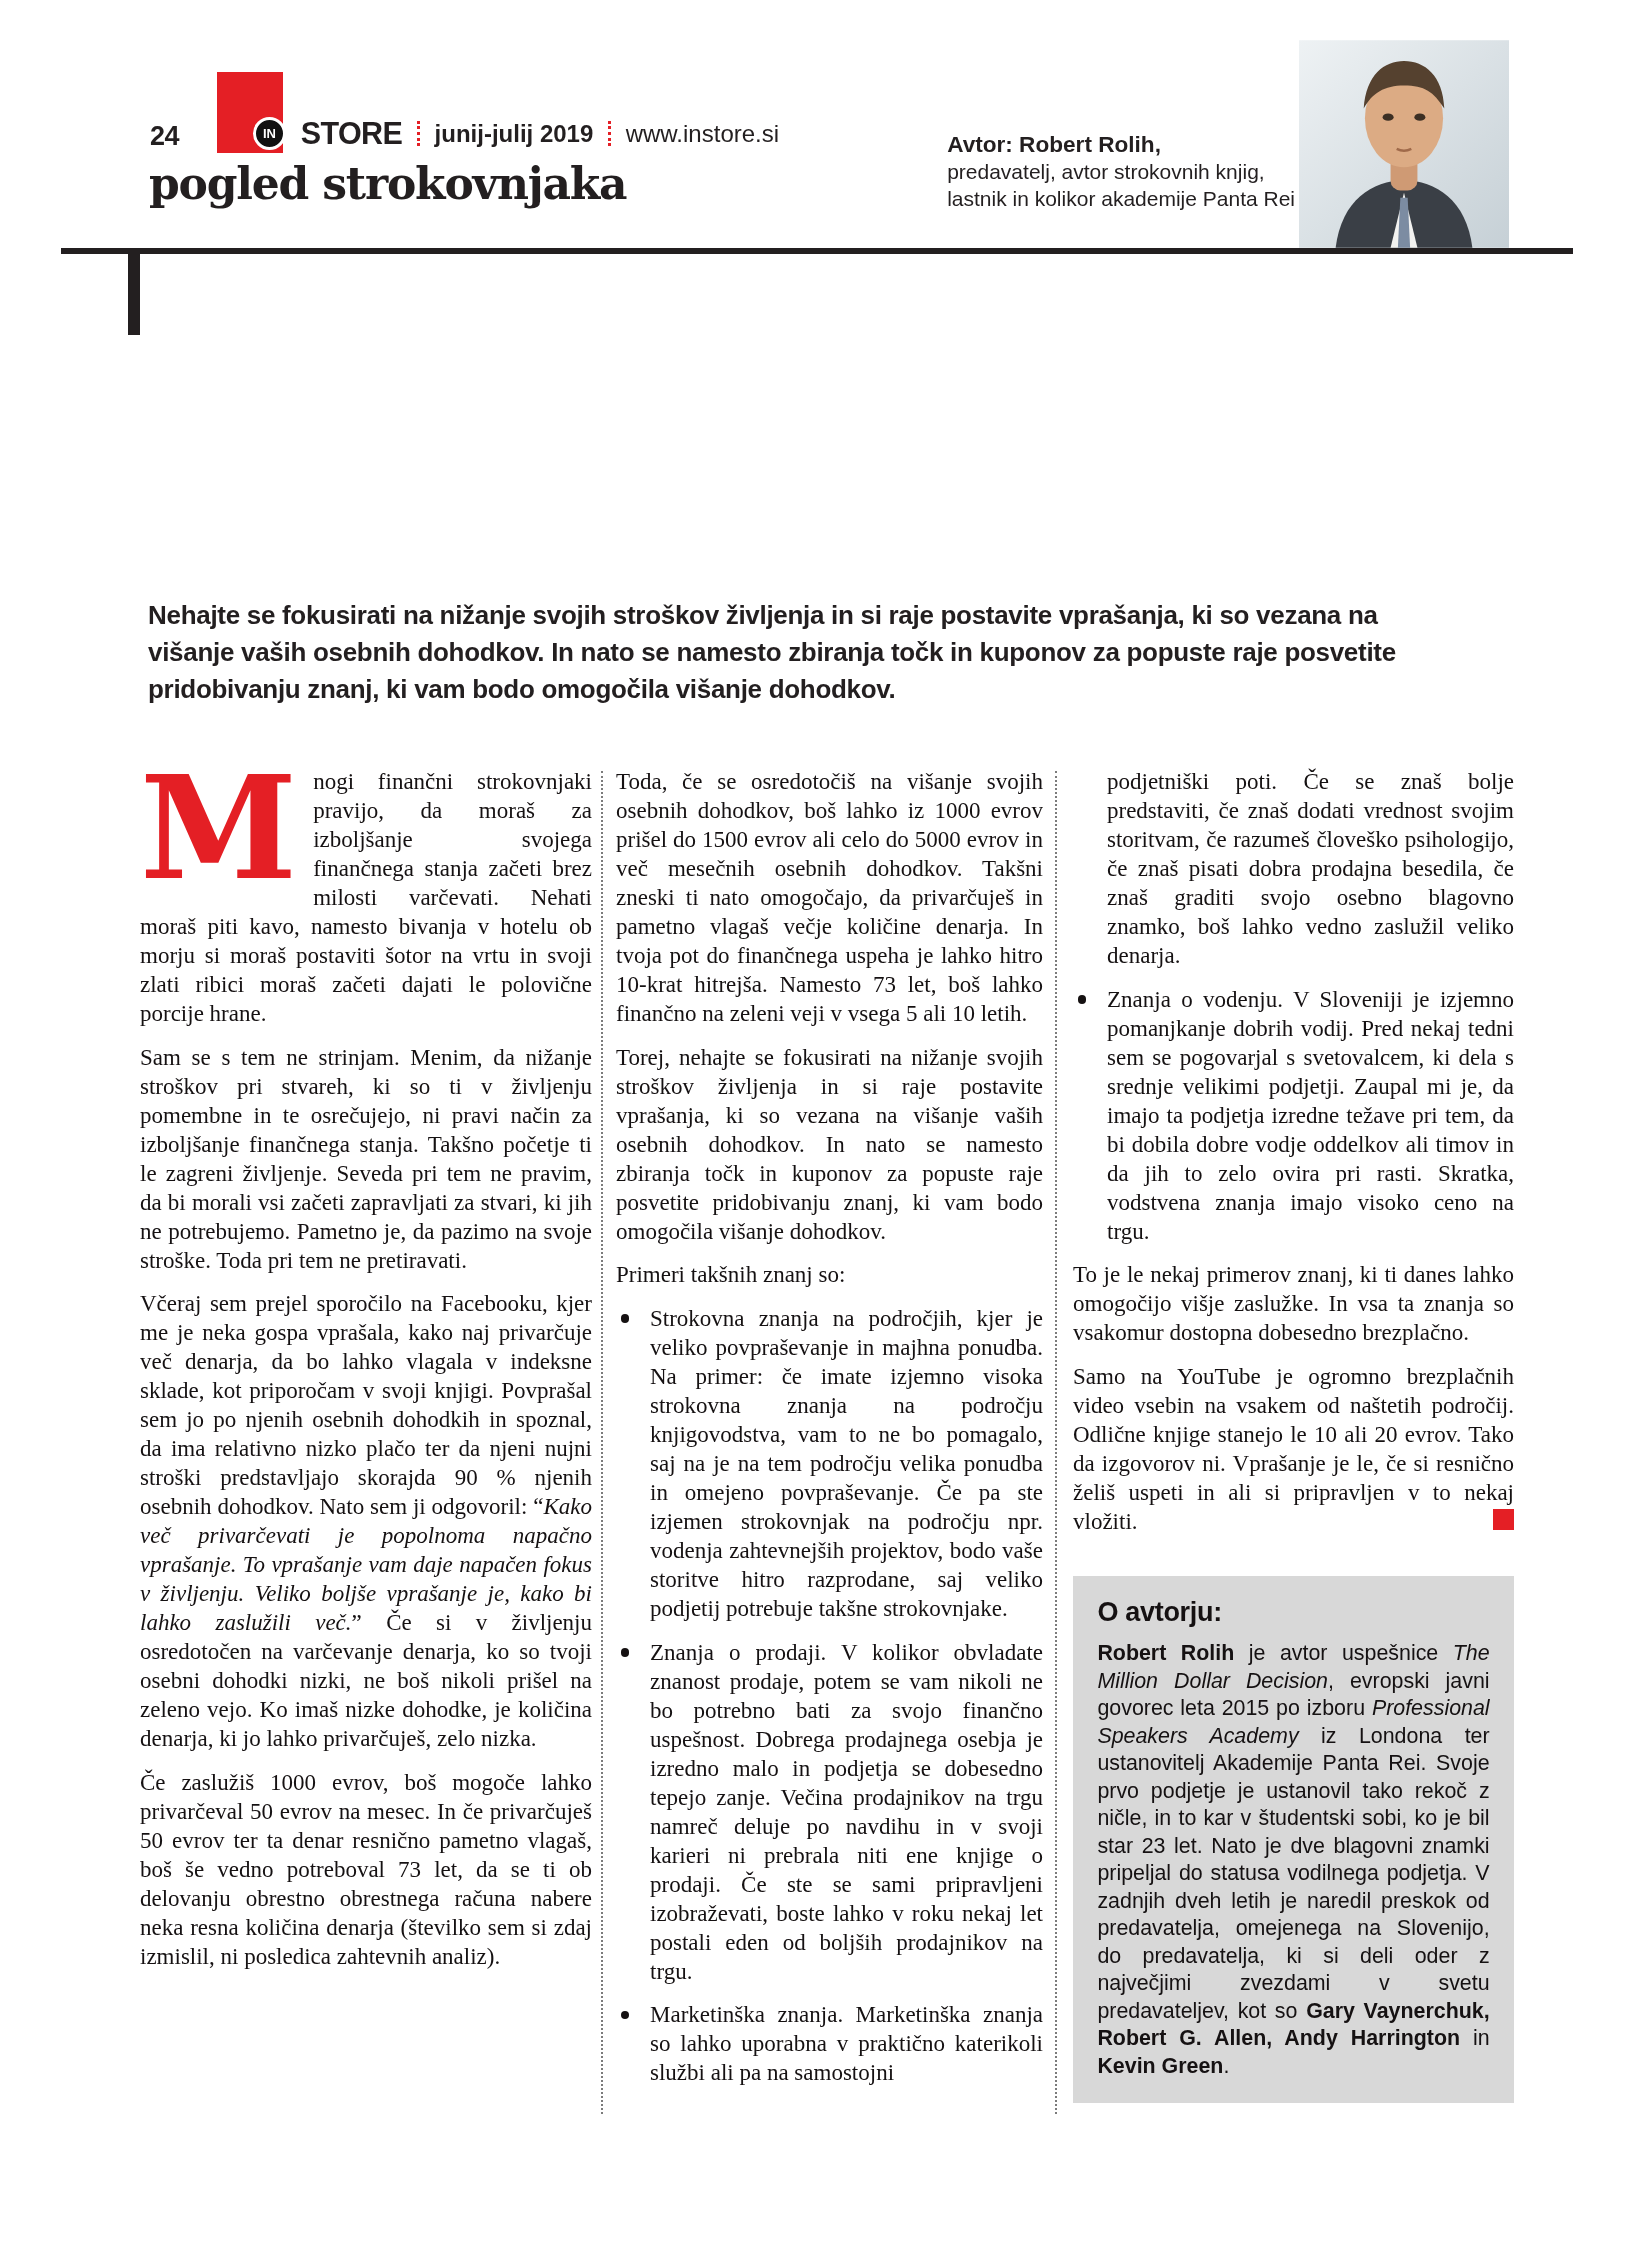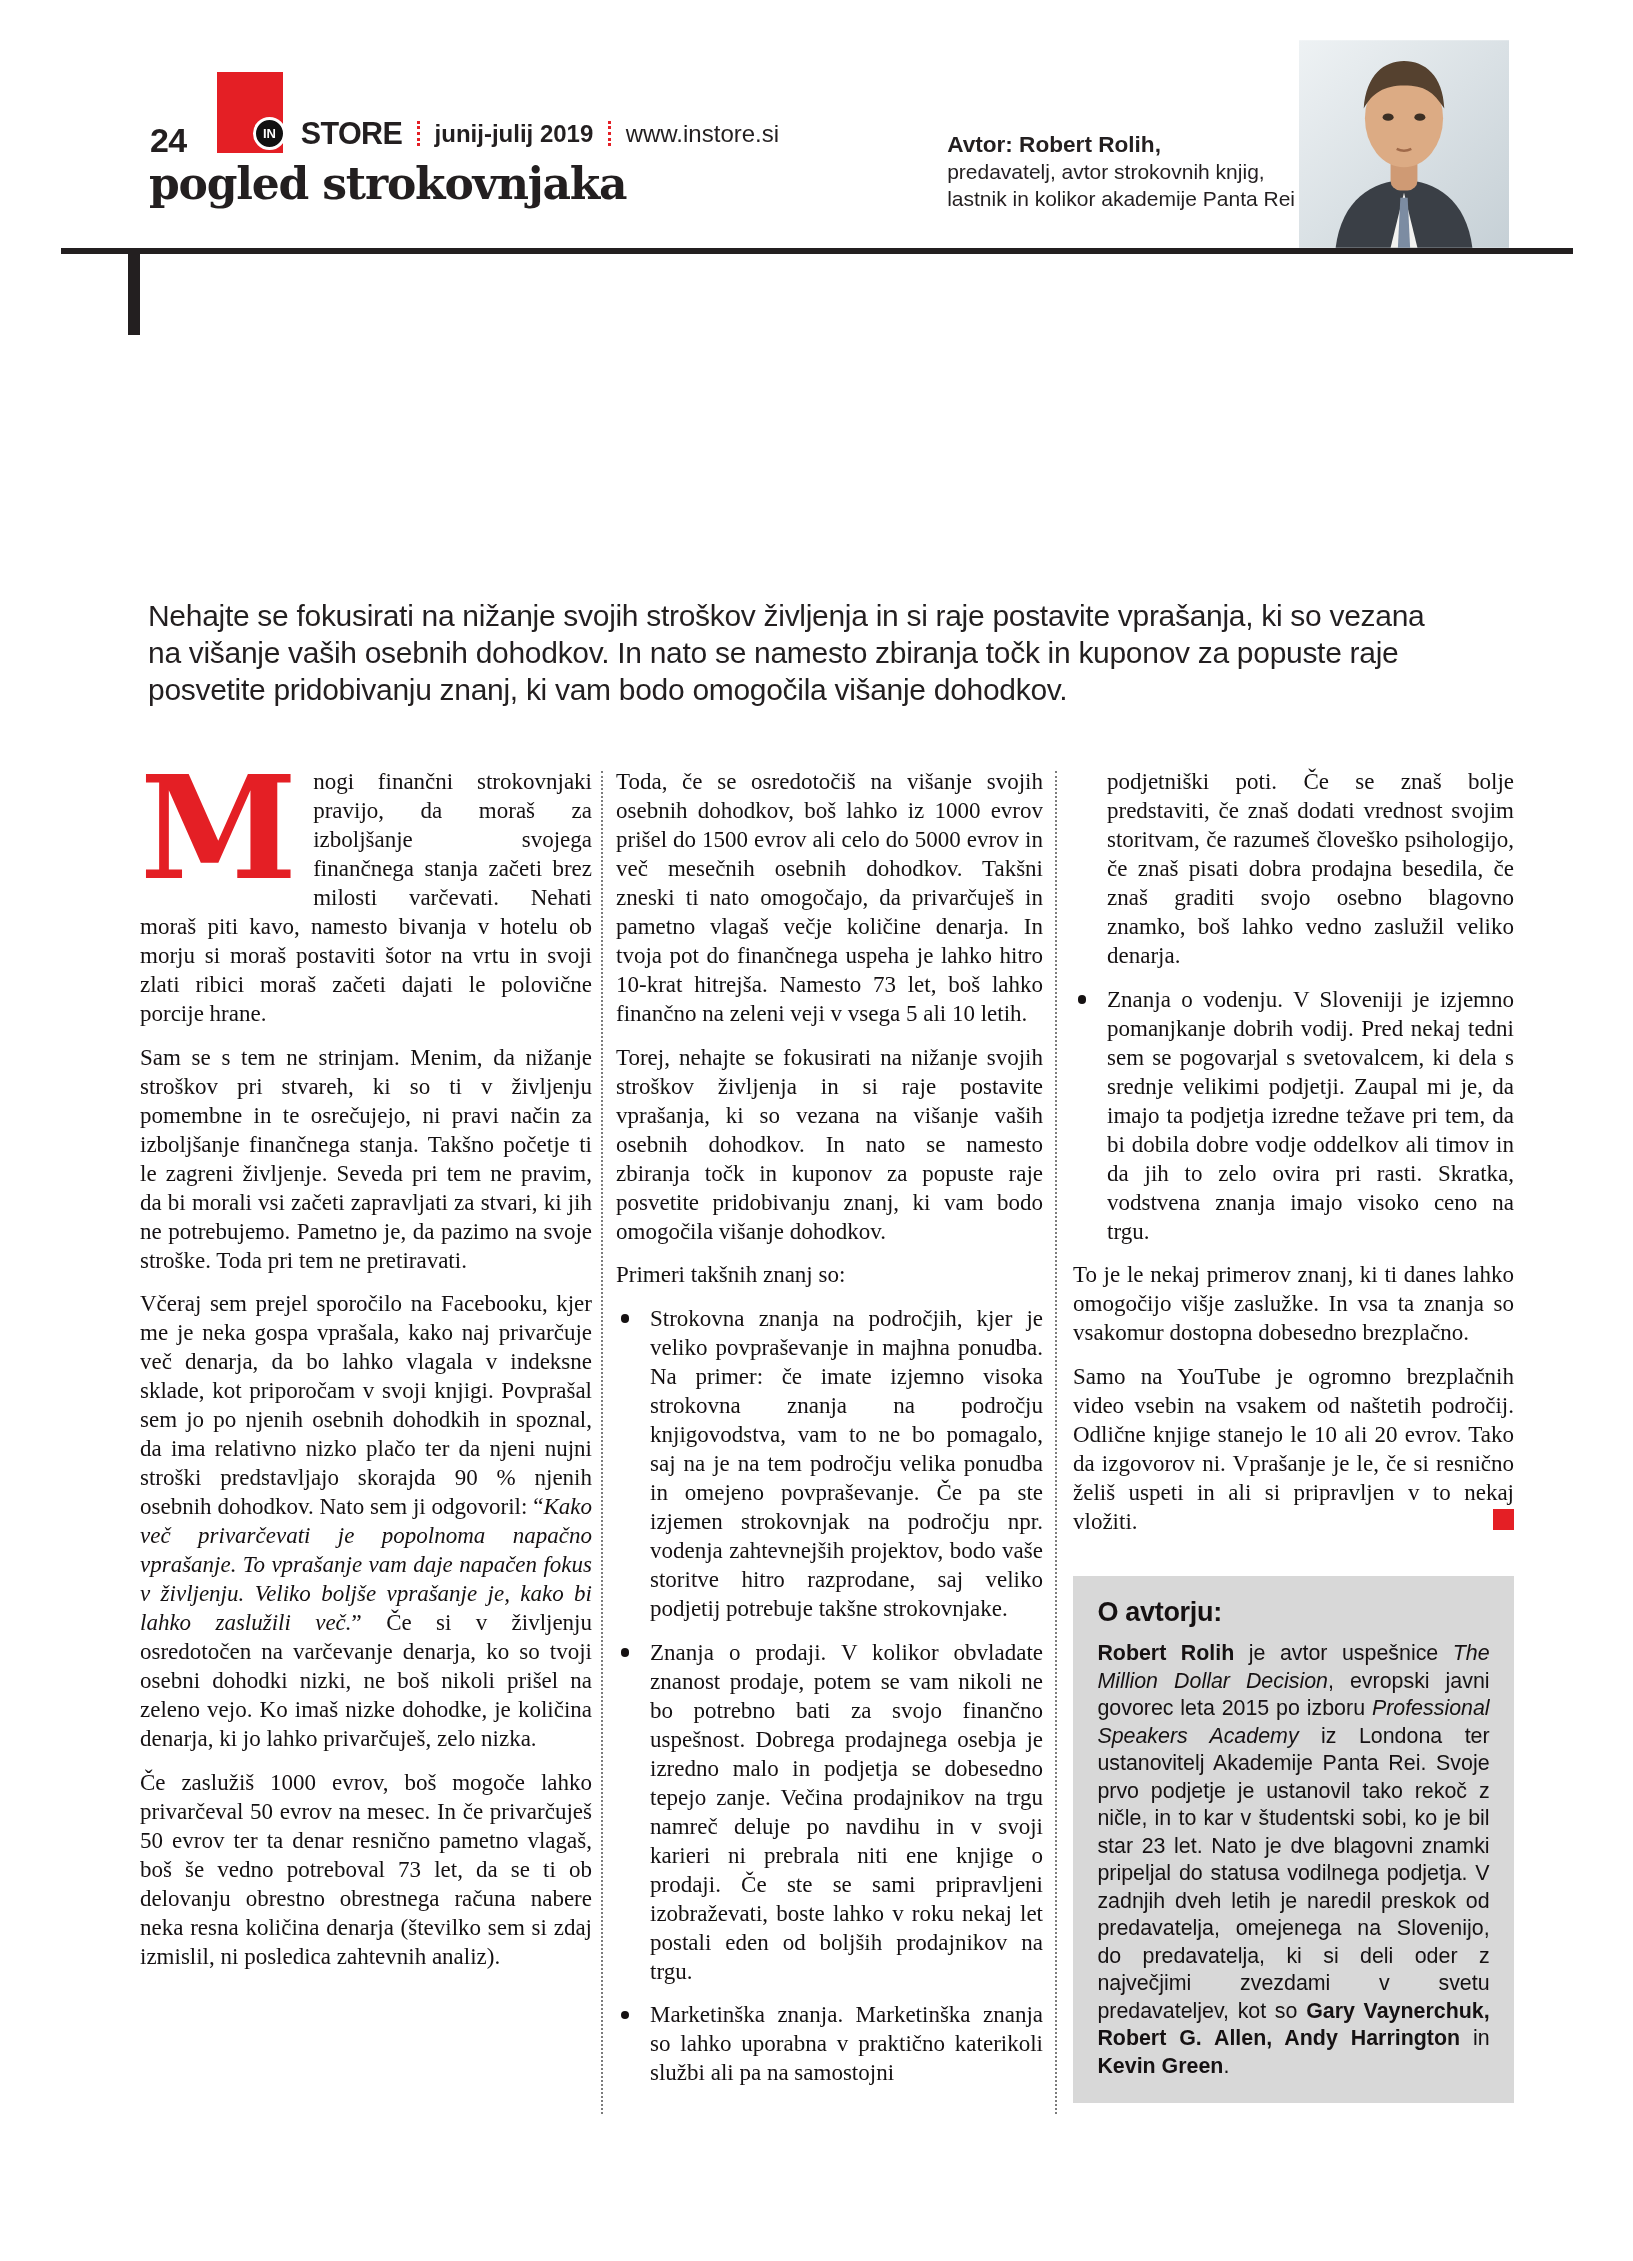--- a/index.html
+++ b/index.html
@@ -8,21 +8,21 @@
     --boxgray:#d8d8d8;
   }
   *{margin:0;padding:0;box-sizing:border-box;}
   html,body{background:#ffffff;}
   body{
     width:1634px;height:2261px;position:relative;
     font-family:"Liberation Sans",sans-serif;color:var(--ink);
     overflow:hidden;
   }
   
-  .page-num{position:absolute;left:150px;top:121px;font-size:34px;font-weight:700;letter-spacing:-0.6px;}
+  .page-num{position:absolute;left:150px;top:121px;font-size:27px;font-weight:700;letter-spacing:-0.6px;}
   .red-box{position:absolute;left:217px;top:72px;width:66px;height:81px;background:var(--red);}
   .brand-row{position:absolute;left:253px;top:116px;display:flex;align-items:center;gap:14.7px;}
   .in-circle{width:33px;height:33px;border-radius:50%;background:#111;border:3.1px solid #fff;
     display:flex;align-items:center;justify-content:center;color:#fff;font-weight:700;font-size:13px;letter-spacing:0;}
   .store-word{font-size:30.5px;font-weight:700;letter-spacing:-0.6px;}
   .mast-sep{width:0;height:24.4px;border-left:3.1px dotted var(--red);}
   .issue-date{font-size:24px;font-weight:700;}
   .site-url{font-size:24px;font-weight:400;}
   .section-title{position:absolute;left:149px;top:158px;
     font-family:"DejaVu Serif",serif;font-weight:700;font-size:44px;letter-spacing:-1.2px;}
@@ -31,21 +31,21 @@
   .author-head .a1{font-size:22.6px;font-weight:700;}
   .author-head .a2{font-size:21px;font-weight:400;}
   .author-photo{position:absolute;left:1299px;top:40px;width:210px;height:208px;overflow:hidden;}
   
   .top-rule{position:absolute;left:61px;top:248px;width:1512px;height:6.1px;background:var(--ink);}
   .title-tick{position:absolute;left:128px;top:248px;width:12.2px;height:87px;background:var(--ink);}
   
   .headline{position:absolute;left:140px;top:276px;width:1404px;
     font-weight:700;font-size:105px;line-height:116px;letter-spacing:-4.3px;color:var(--ink);}
   .lead{position:absolute;left:148px;top:597px;width:1306px;
-    font-size:30px;font-weight:400;line-height:37px;letter-spacing:-0.3px;}
+    font-size:26px;font-weight:700;line-height:37px;letter-spacing:-0.3px;}
   
   .cols{position:absolute;left:140px;top:767px;width:1374px;height:1380px;}
   .col{position:absolute;top:0;font-family:"Liberation Serif",serif;font-size:23px;line-height:29px;
     text-align:justify;color:#151112;}
   .col-left{left:0;width:452px;}
   .col-mid{left:476px;width:427px;}
   .col-right{left:933px;width:441px;}
   .divider{position:absolute;top:3.7px;height:1343px;width:0;border-left:2.4px dotted #7b7b7b;}
   .div1{left:461px;}
   .div2{left:915px;}

